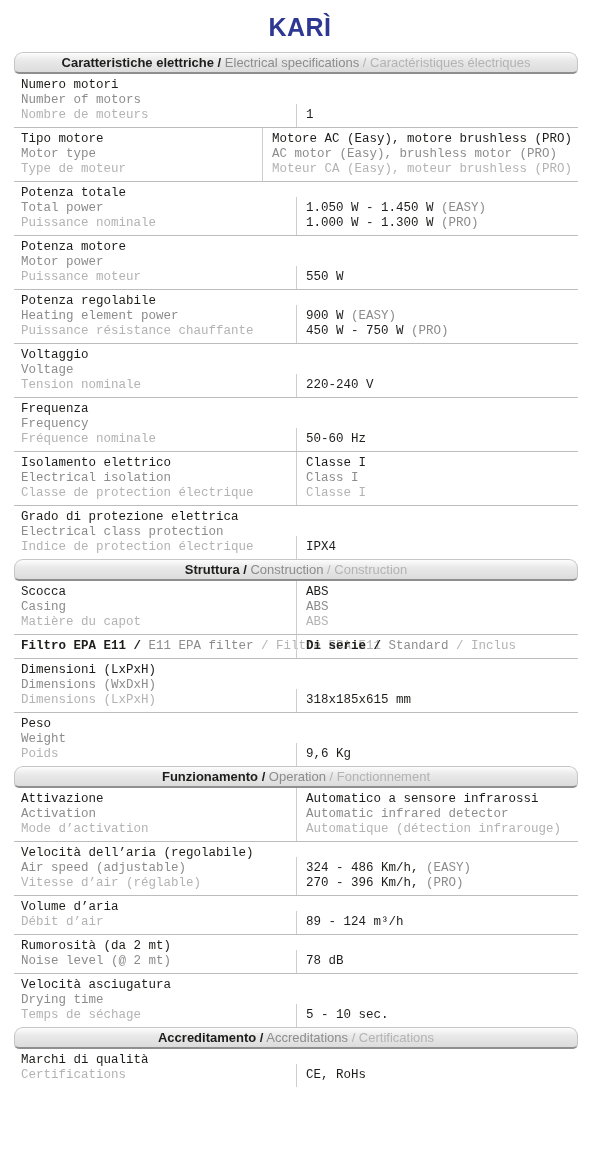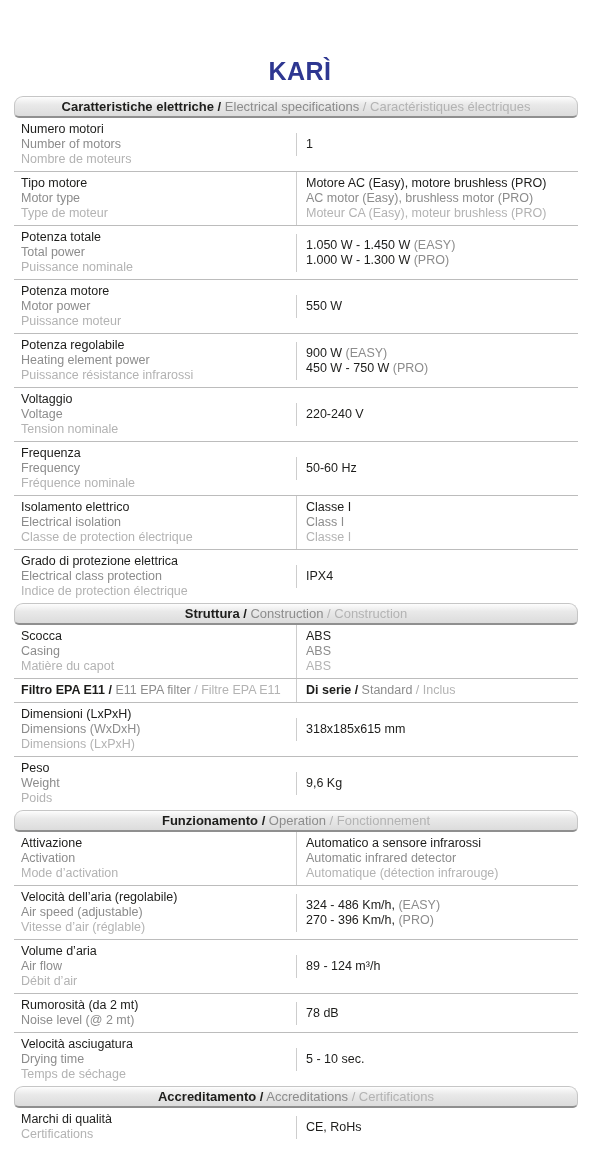--- a/index.html
+++ b/index.html
@@ -5,35 +5,34 @@
   * { margin: 0; padding: 0; box-sizing: border-box; }
   body { background: #ffffff; font-family: "Liberation Sans", sans-serif; }
   .page { width: 600px; height: 1150px; background: #fff; overflow: hidden; }
   .title {
     padding: 13px 4px 10px;
     text-align: center;
     font-size: 25px;
     font-weight: 700;
     letter-spacing: 0.5px;
     color: #2e3791;
-    margin-top: 44px;
   }
   .spec-table { margin: 0 14px; width: 564px; }
   .section-bar {
     background: linear-gradient(180deg, #fdfdfd 0%, #e9e9e9 40%, #dcdcdc 100%);
     border: 1px solid #c6c6c6;
     border-bottom: 2px solid #8f8f8f;
     border-radius: 9px 9px 5px 5px;
     text-align: center;
     font-size: 13px;
     line-height: 17px;
     padding: 1px 4px;
     white-space: nowrap;
   }
-  .row { display: flex; align-items: center; }
+  .row { display: flex; align-items: flex-end; font-family: Liberation Mono, monospace; }
   .row + .row { border-top: 1px solid #bcbcbc; }
   .cell { padding: 4px 6px; }
   .label {
     width: 282px;
     padding-left: 7px;
     display: flex;
     flex-direction: column;
     justify-content: center;
   }
   .value {
@@ -97,21 +96,21 @@
           <div class="line"><span class="c-light">Puissance moteur</span></div>
         </div>
         <div class="cell value">
           <div class="line"><span class="c-dark">550 W</span></div>
         </div>
       </div>
       <div class="row">
         <div class="cell label">
           <div class="line"><span class="c-dark">Potenza regolabile</span></div>
           <div class="line"><span class="c-mid">Heating element power</span></div>
-          <div class="line"><span class="c-light">Puissance résistance infrarossi</span></div>
+          <div class="line"><span class="c-light">Puissance résistance chauffante</span></div>
         </div>
         <div class="cell value">
           <div class="line"><span class="c-dark">900 W </span><span class="c-mid">(EASY)</span></div>
           <div class="line"><span class="c-dark">450 W - 750 W </span><span class="c-mid">(PRO)</span></div>
         </div>
       </div>
       <div class="row">
         <div class="cell label">
           <div class="line"><span class="c-dark">Voltaggio</span></div>
           <div class="line"><span class="c-mid">Voltage</span></div>
@@ -214,21 +213,20 @@
           <div class="line"><span class="c-light">Vitesse d’air (réglable)</span></div>
         </div>
         <div class="cell value">
           <div class="line"><span class="c-dark">324 - 486 Km/h, </span><span class="c-mid">(EASY)</span></div>
           <div class="line"><span class="c-dark">270 - 396 Km/h, </span><span class="c-mid">(PRO)</span></div>
         </div>
       </div>
       <div class="row">
         <div class="cell label">
           <div class="line"><span class="c-dark">Volume d’aria</span></div>
-          <div class="line"><span class="c-mid">Air flow</span></div>
           <div class="line"><span class="c-light">Débit d’air</span></div>
         </div>
         <div class="cell value">
           <div class="line"><span class="c-dark">89 - 124 m³/h</span></div>
         </div>
       </div>
       <div class="row">
         <div class="cell label">
           <div class="line"><span class="c-dark">Rumorosità (da 2 mt)</span></div>
           <div class="line"><span class="c-mid">Noise level (@ 2 mt)</span></div>

